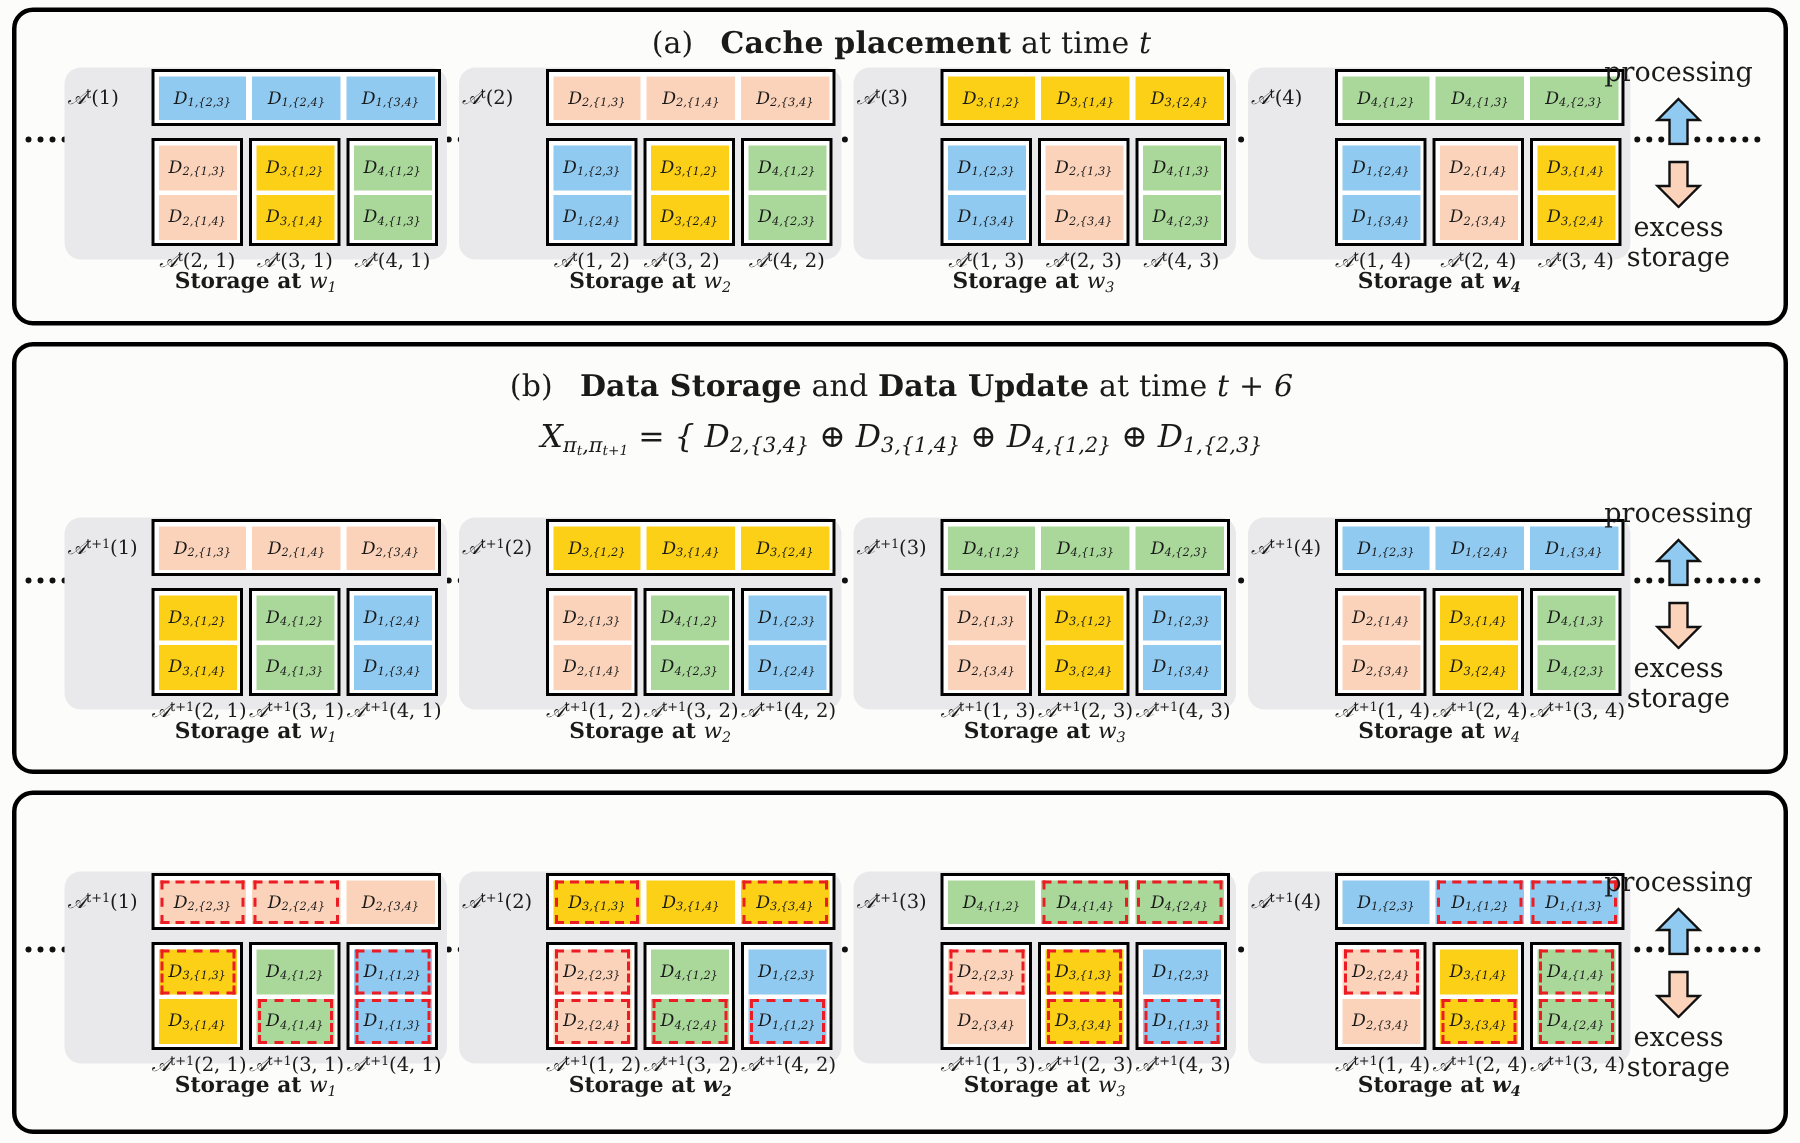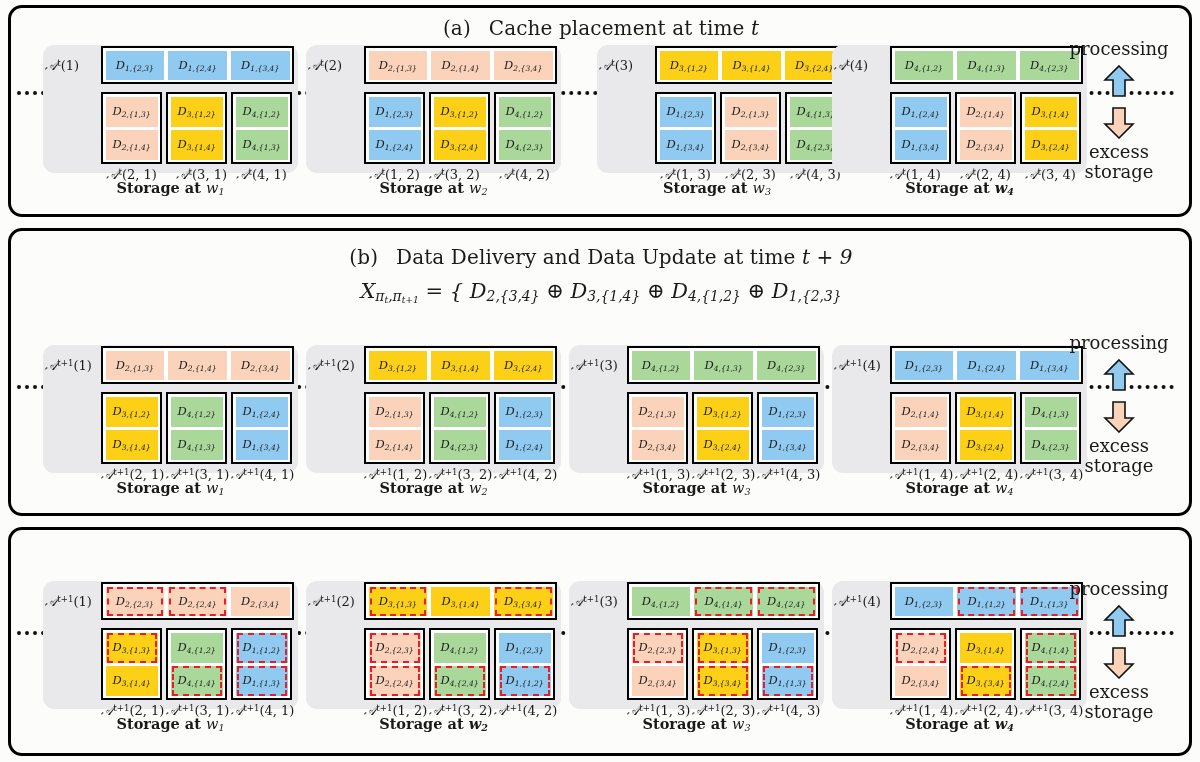--- a/index.html
+++ b/index.html
@@ -27,21 +27,21 @@
 
   .panel-title{
     position:absolute;left:0;width:1120px;
     text-align:center;
     font-size:20px;
     letter-spacing:.1px;
     white-space:nowrap;
   }
   .panel-title .tag{font-style:normal;}
   .panel-title .tag-it{font-style:italic;}
-  .panel-title b{font-weight:normal;}
+  .panel-title b{font-weight:bold;}
   .panel-title .sp{display:inline-block;width:18px;}
 
   .formula{
     position:absolute;left:0;width:1120px;
     text-align:center;font-size:21px;white-space:nowrap;
   }
 
   
   .dotline{
     position:absolute;height:0;
@@ -154,21 +154,21 @@
         </div>
         <div class="akey" style="left: 58px; top: 122px; width: 61px; text-align: center;"><span class="cal">𝒜</span><sup>t</sup>(2, 1)</div>
         <div class="botbox" style="left: 123px; top: 47px; width: 61px; height: 72px;">
           <div class="cell c-yellow">
             <span class="mi">D<sub>3,{1,2}</sub></span>
           </div>
           <div class="cell c-yellow">
             <span class="mi">D<sub>3,{1,4}</sub></span>
           </div>
         </div>
-        <div class="akey" style="left: 123px; top: 122px; width: 61px; text-align: right;"><span class="cal">𝒜</span><sup>t</sup>(3, 1)</div>
+        <div class="akey" style="left: 123px; top: 122px; width: 61px; text-align: center;"><span class="cal">𝒜</span><sup>t</sup>(3, 1)</div>
         <div class="botbox" style="left: 188px; top: 47px; width: 61px; height: 72px;">
           <div class="cell c-green">
             <span class="mi">D<sub>4,{1,2}</sub></span>
           </div>
           <div class="cell c-green">
             <span class="mi">D<sub>4,{1,3}</sub></span>
           </div>
         </div>
         <div class="akey" style="left: 188px; top: 122px; width: 61px; text-align: center;"><span class="cal">𝒜</span><sup>t</sup>(4, 1)</div>
         <div class="glabel" style="top: 134px;">Storage at <span class="mi" style="font-weight:normal">w<sub>1</sub></span></div>
@@ -209,21 +209,21 @@
           <div class="cell c-green">
             <span class="mi">D<sub>4,{1,2}</sub></span>
           </div>
           <div class="cell c-green">
             <span class="mi">D<sub>4,{2,3}</sub></span>
           </div>
         </div>
         <div class="akey" style="left: 188px; top: 122px; width: 61px; text-align: center;"><span class="cal">𝒜</span><sup>t</sup>(4, 2)</div>
         <div class="glabel" style="top: 134px;">Storage at <span class="mi" style="font-weight:normal">w<sub>2</sub></span></div>
       </div>
-      <div class="group" style="left: 586px; top: 37px; width: 240px; height: 154px;">
+      <div class="group" style="left: 558px; top: 37px; width: 240px; height: 154px;">
         <div class="grey" style="width: 255px; height: 128px;"></div>
         <div class="akey" style="left: 2px; top: 13px;"><span class="cal">𝒜</span><sup>t</sup>(3)</div>
         <div class="topbox" style="left: 58px; top: 1px; width: 193px; height: 38px;">
           <div class="cell c-yellow" style="height: 100%;">
             <span class="mi">D<sub>3,{1,2}</sub></span>
           </div>
           <div class="cell c-yellow" style="height: 100%;">
             <span class="mi">D<sub>3,{1,4}</sub></span>
           </div>
           <div class="cell c-yellow" style="height: 100%;">
@@ -308,21 +308,21 @@
           <polygon points="17,3 31,17 23,17 23,33 11,33 11,17 3,17" fill="#90caf0" stroke="#111" stroke-width="1.6"></polygon>
         </svg>
         <svg class="arrow" width="34" height="34" viewBox="0 0 34 34" style="margin-top:8px">
           <polygon points="17,33 3,19 11,19 11,3 23,3 23,19 31,19" fill="#fbd3bb" stroke="#111" stroke-width="1.6"></polygon>
         </svg>
         <div class="ltext">excess</div>
         <div class="ltext">storage</div>
       </div>
     </div>
     <div class="panel" id="panel-b">
-      <div class="panel-title" style="top: 14px; left: 30px;"><span class="tag">(b)</span><span class="sp"></span><b>Data Delivery</b> and <b>Data Update</b> at time <span class="mi">t + 9</span></div>
+      <div class="panel-title" style="top: 14px; left: 30px;"><span class="tag">(b)</span><span class="sp"></span><b>Data Storage</b> and <b>Data Update</b> at time <span class="mi">t + 6</span></div>
       <div class="formula" style="top: 48px; left: 30px;"><span class="mi">X<sub>π<sub>t</sub>,π<sub>t+1</sub></sub> = {  D<sub>2,{3,4}</sub> ⊕ D<sub>3,{1,4}</sub> ⊕ D<sub>4,{1,2}</sub> ⊕ D<sub>1,{2,3}</sub></span></div>
       <div class="dotline" style="left: 6px; width: 1158px; top: 154px;"></div>
       <div class="group" style="left: 32px; top: 114px; width: 255px; height: 154px;">
         <div class="grey" style="width: 255px; height: 128px;"></div>
         <div class="akey" style="left: 2px; top: 13px;"><span class="cal">𝒜</span><sup>t+1</sup>(1)</div>
         <div class="topbox" style="left: 58px; top: 1px; width: 193px; height: 38px;">
           <div class="cell c-peach" style="height: 100%;">
             <span class="mi">D<sub>2,{1,3}</sub></span>
           </div>
           <div class="cell c-peach" style="height: 100%;">

